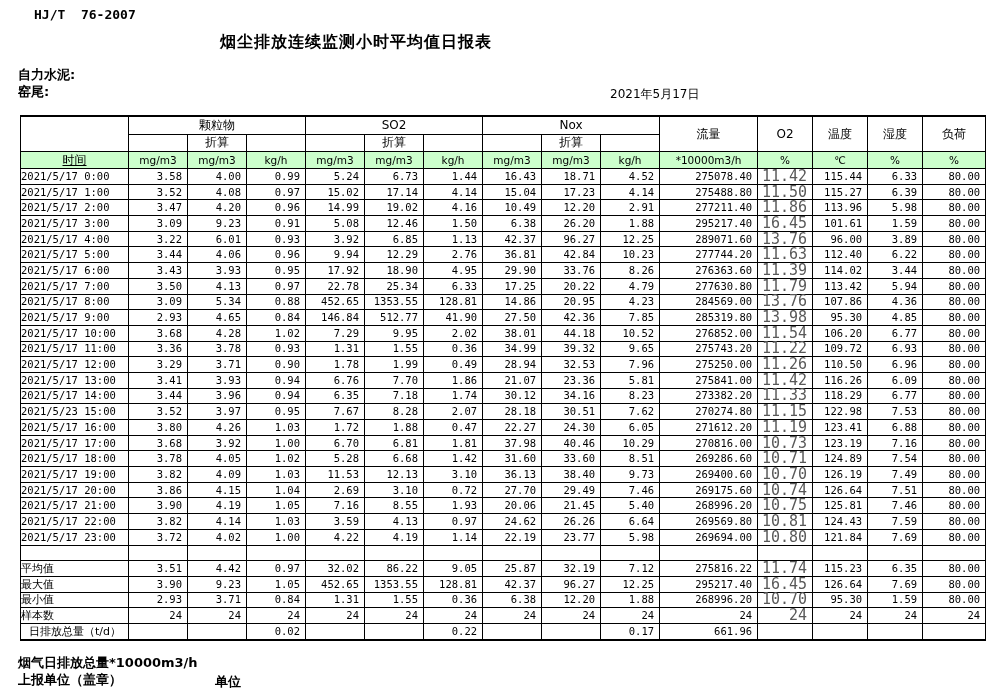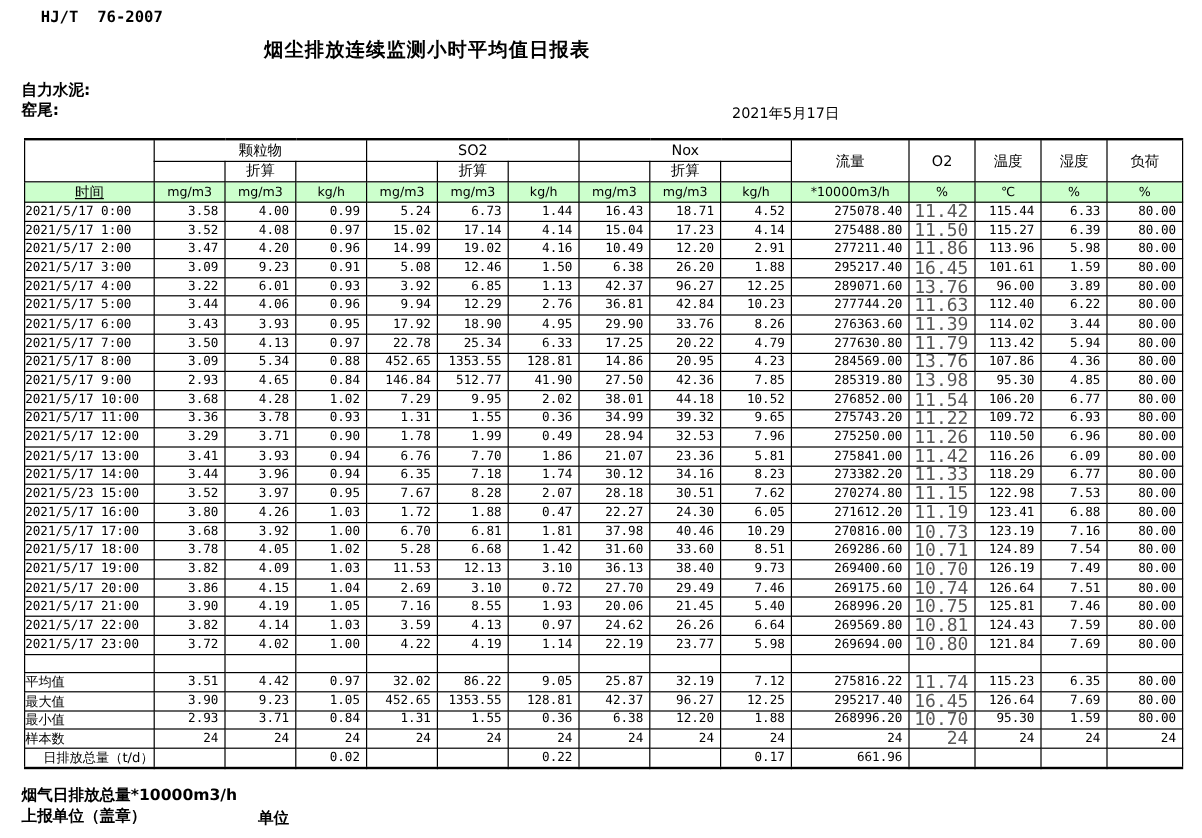--- a/index.html
+++ b/index.html
@@ -30,21 +30,21 @@
   .report thead .rowC th.time-h { font-size:12px;text-decoration:underline; }
   td.num {
     text-align:right; padding-right:5px;
     font-family:"DejaVu Sans Mono","Liberation Mono",monospace; font-size:10.5px;
   }
   td.lbl {
     text-align:left; padding-right:4px;
     font-family:"DejaVu Sans Mono","Liberation Mono",monospace; font-size:10.5px;
   }
   tr.summary td.lbl { font-family:"DejaVu Sans","Liberation Sans",sans-serif; font-size:11px; }
-  tr.total td.lbl { text-align:right; padding-left:1px; padding-right:0; }
+  tr.total td.lbl { text-align:center; padding-left:1px; padding-right:0; }
   td.o2 { color:#595959; font-size:15px; }
   tr.spacer td { height:14.7px; }
 
   .foot1 { left:18px;  top:654px; font-weight:bold; font-size:13px; }
   .foot2 { left:18px;  top:671px; font-weight:bold; font-size:13px; }
   .foot3 { left:215px; top:673px; font-weight:bold; font-size:13px; }
 </style>
 </head>
 <body>
 

